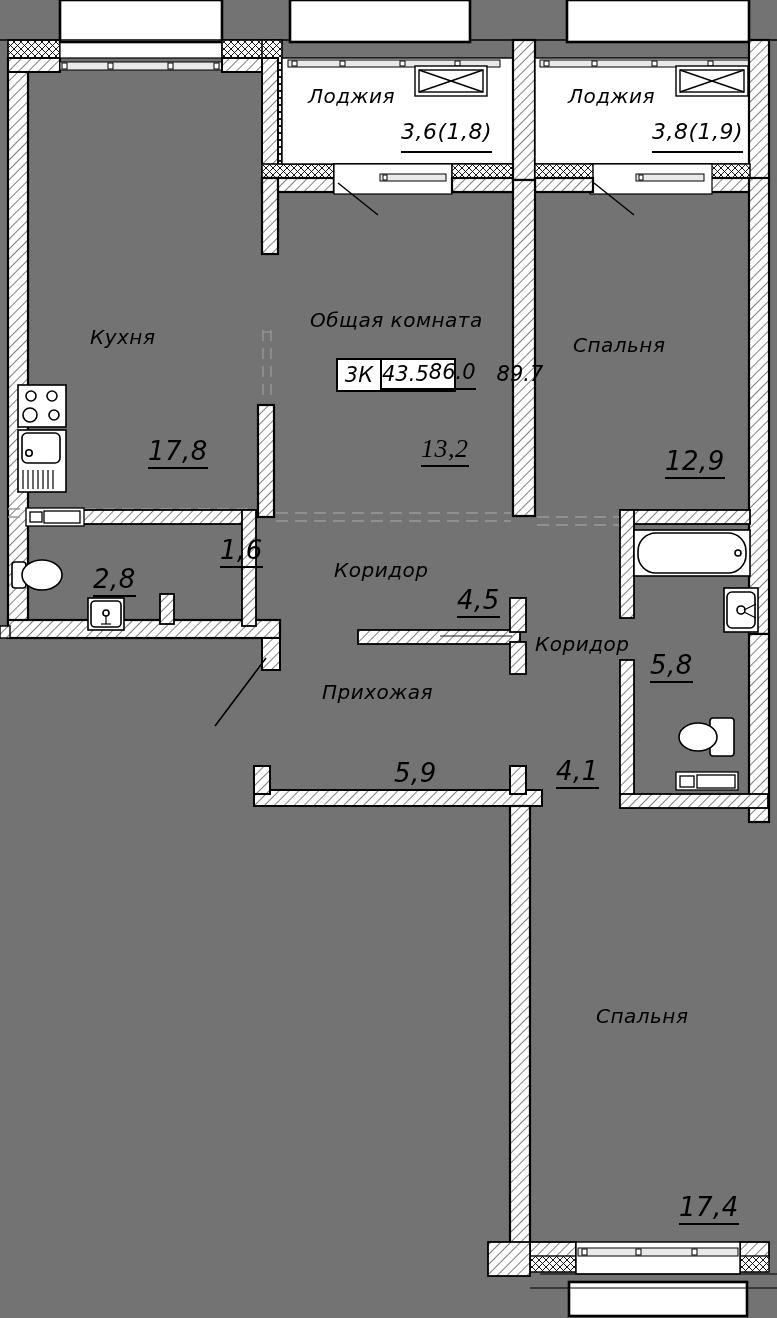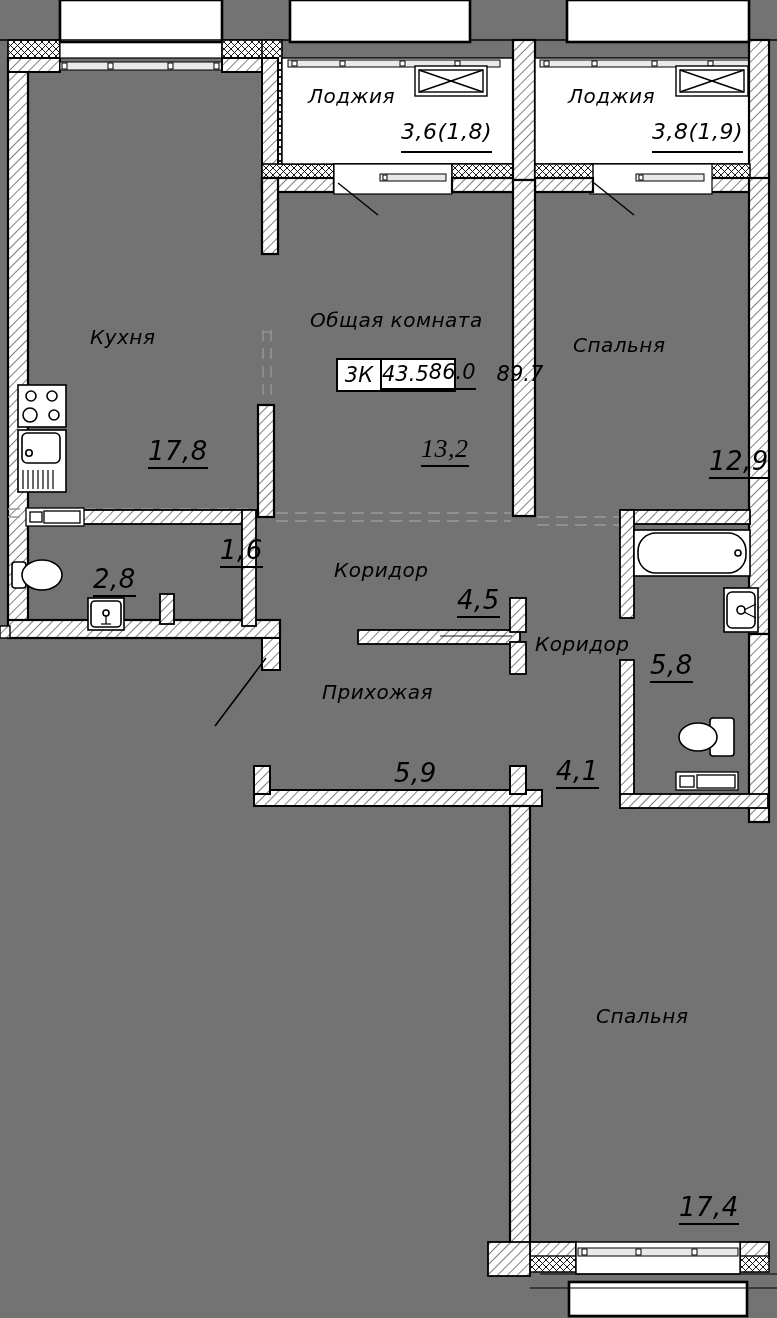--- a/index.html
+++ b/index.html
@@ -268,21 +268,21 @@
 <div class="lbl loggia-name" style="left:568px;top:84px;">Лоджия</div>
 <div class="lbl loggia-area" style="left:652px;top:119px;">3,8(1,9)</div>
 
 <div class="lbl rname" style="left:90px;top:325px;">Кухня</div>
 <div class="lbl rarea" style="left:148px;top:436px;">17,8</div>
 
 <div class="lbl rname" style="left:310px;top:308px;">Общая комната</div>
 <div class="lbl rarea" style="left:421px;top:434px;font-family:Liberation Serif, serif;">13,2</div>
 
 <div class="lbl rname" style="left:573px;top:333px;">Спальня</div>
-<div class="lbl rarea" style="left:665px;top:446px;margin-left:44px;">12,9</div>
+<div class="lbl rarea" style="left:665px;top:446px;">12,9</div>
 
 <div class="lbl rname" style="left:596px;top:1004px;">Спальня</div>
 <div class="lbl rarea" style="left:679px;top:1192px;">17,4</div>
 
 <div class="lbl rname" style="left:334px;top:558px;">Коридор</div>
 <div class="lbl rarea" style="left:457px;top:585px;">4,5</div>
 
 <div class="lbl rname" style="left:535px;top:632px;">Коридор</div>
 <div class="lbl rarea" style="left:556px;top:756px;font-style:italic;">4,1</div>
 

